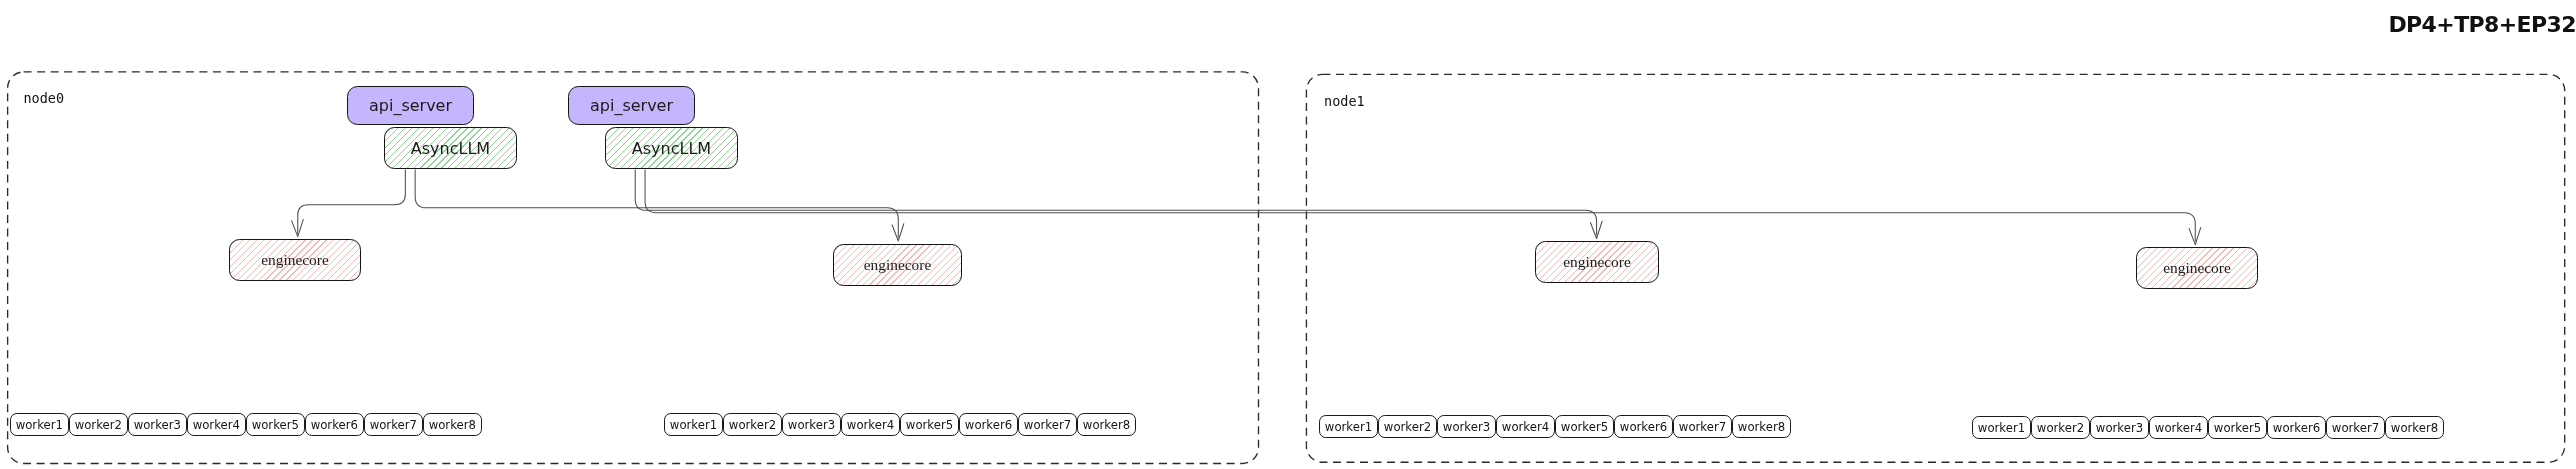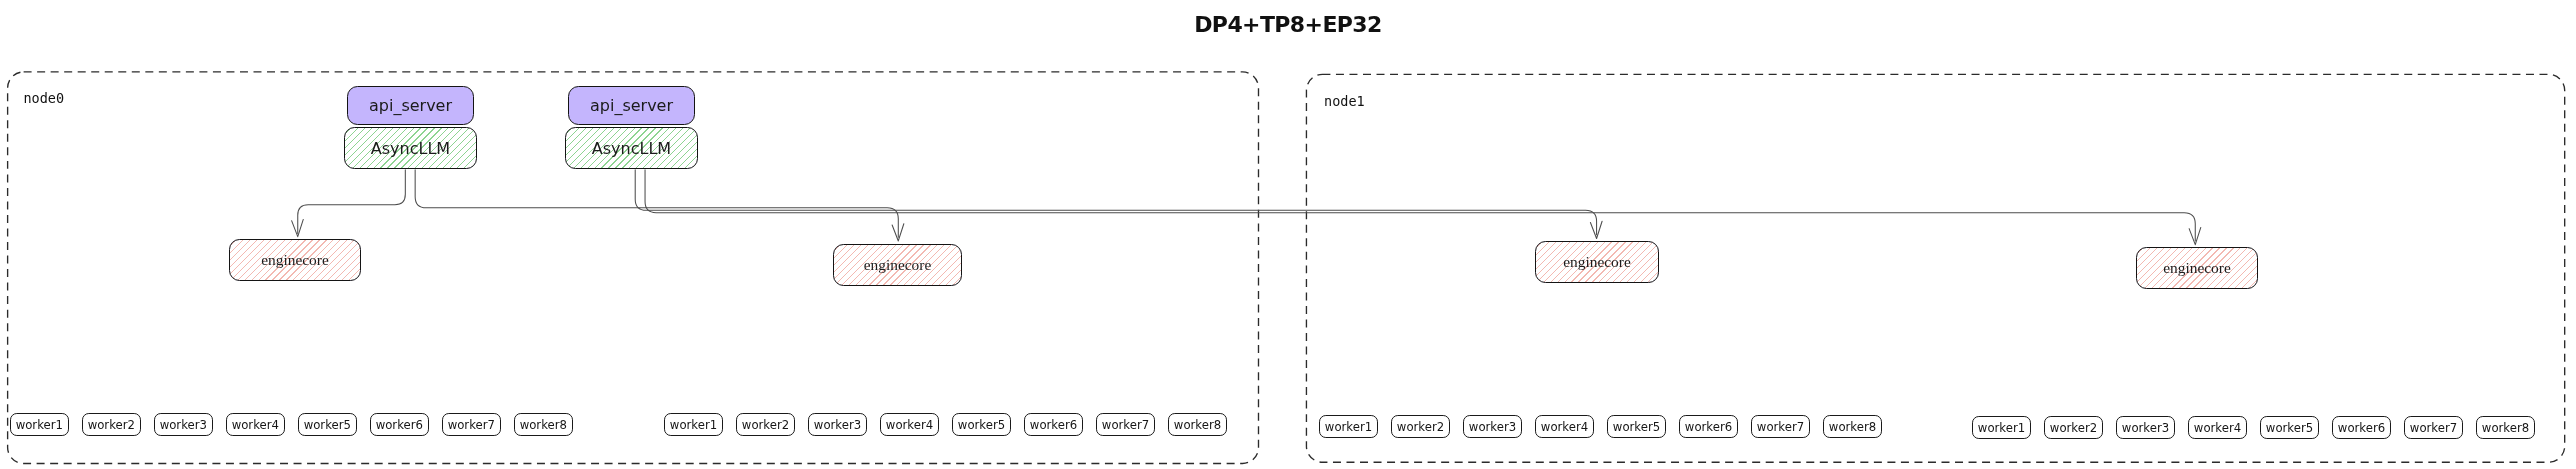--- a/index.html
+++ b/index.html
@@ -1,44 +1,45 @@
 <!DOCTYPE html>
 <html style="font-size:9.8px"><head>
 <meta charset="utf-8">
 <style>
   html,body{margin:0;padding:0;background:#ffffff;}
   .canvas{
     position:relative;width:2576px;height:469px;background:#ffffff;
     font-family:"DejaVu Sans","Liberation Sans",sans-serif;color:#1c1c1c;overflow:hidden;
   }
   .title{
-    position:absolute;top:12.3px;left:0;width:100%;text-align:center;
+    position:absolute;top:12.3px;left:0;width:100%;text-align:right;
     font-size:22px;font-weight:bold;letter-spacing:-0.6px;color:#111;
   }
   svg.overlay{position:absolute;left:0;top:0;width:2576px;height:469px;}
   .node-label{
     position:absolute;font-family:"DejaVu Sans Mono","Liberation Mono",monospace;
     font-size:13.5px;color:#111;margin-top:8px;
   }
   .box{
     position:absolute;display:flex;align-items:center;justify-content:center;
     background:#c4b5fd;border:1.8px solid #141414;border-radius:10.5px;
     font-size:16px;color:#1b1b1b;box-sizing:border-box;
   }
   .hatch-green{
     background-image:repeating-linear-gradient(135deg,
       #ffffff 0px,#ffffff 4px,#8ed492 4px,#8ed492 4.9px);
+    margin-left:40px;
   }
   .hatch-pink{
     background-image:repeating-linear-gradient(135deg,
       #ffffff 0px,#ffffff 4px,#f3b9b2 4px,#f3b9b2 4.9px);
     font-family:Liberation Serif, serif;
   }
   .enginecore{font-size:15.4px;}
-  .worker-row{position:absolute;display:flex;gap:13px;}
+  .worker-row{position:absolute;display:flex;}
   .worker{
     width:59px;height:23.4px;display:flex;align-items:center;justify-content:center;
     background:#ffffff;border:1.5px solid #1a1a1a;border-radius:6.8px;
     font-size:11.7px;color:#161616;box-sizing:border-box;flex:0 0 auto;
   }
 </style>
 </head>
 <body>
 
 <div class="canvas">

